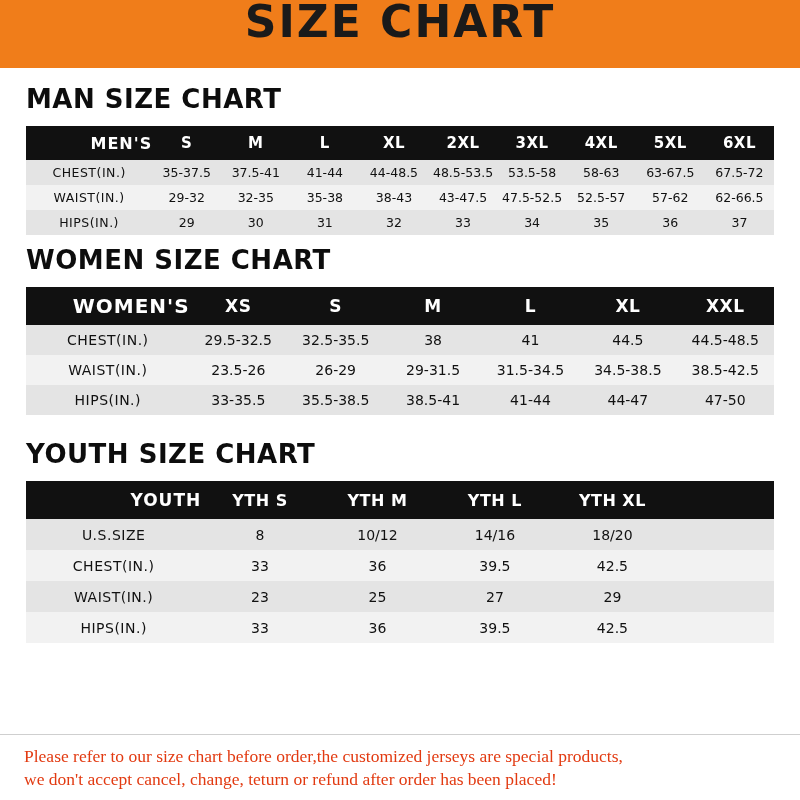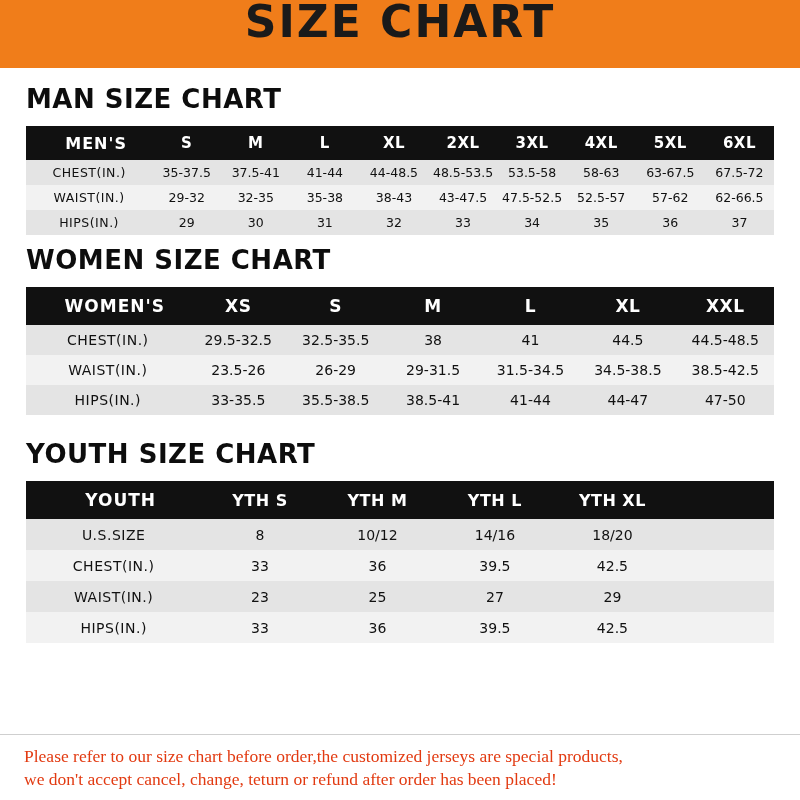--- a/index.html
+++ b/index.html
@@ -70,41 +70,41 @@
     background: #111111;
   }
   .size-table thead th {
     color: #ffffff;
     font-weight: bold;
     font-size: 15px;
     height: 34px;
     letter-spacing: 0.5px;
   }
   .size-table thead th.rowlabel {
-    text-align: center;
+    text-align: right;
     padding-left: 14px;
     font-size: 16px;
     letter-spacing: 1px;
   }
   
   .size-table tbody td {
     font-size: 12.5px;
     color: #111111;
     height: 25px;
   }
   .size-table tbody td.rowlabel {
     font-weight: normal;
     letter-spacing: 0.5px;
   }
   .size-table tbody tr.shade-a { background: #e4e4e4; }
   .size-table tbody tr.shade-b { background: #f2f2f2; }
 
   
   .women .size-table thead th { font-size: 17px; height: 38px; }
-  .women .size-table thead th.rowlabel { font-size: 17px; }
+  .women .size-table thead th.rowlabel { font-size: 20px; }
   .women .size-table tbody td { font-size: 14px; height: 30px; }
 
   .youth .size-table thead th { font-size: 16px; height: 38px; }
   .youth .size-table thead th.rowlabel { font-size: 17px; }
   .youth .size-table tbody td { font-size: 14px; height: 31px; }
 
   .footer-note {
     border-top: 1px solid #cfcfcf;
     margin-top: 14px;
     padding: 10px 24px 8px;

